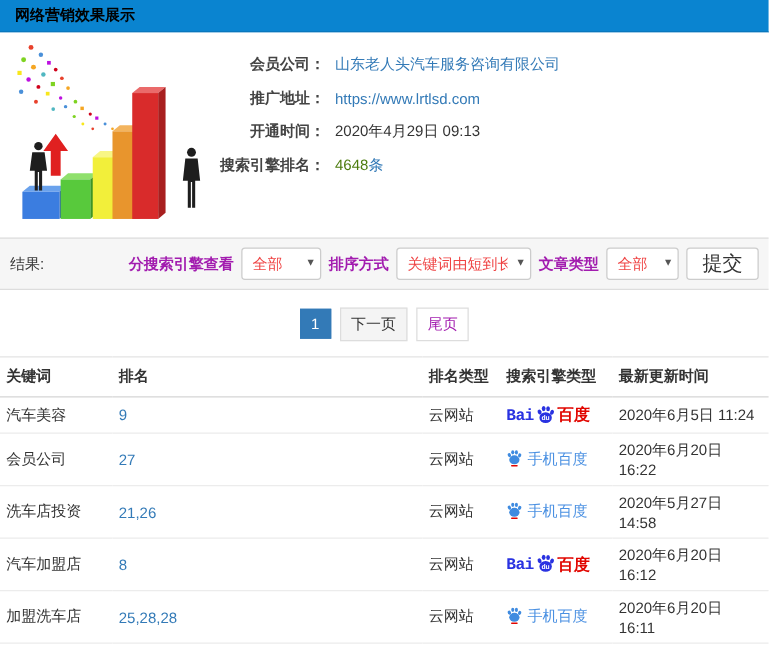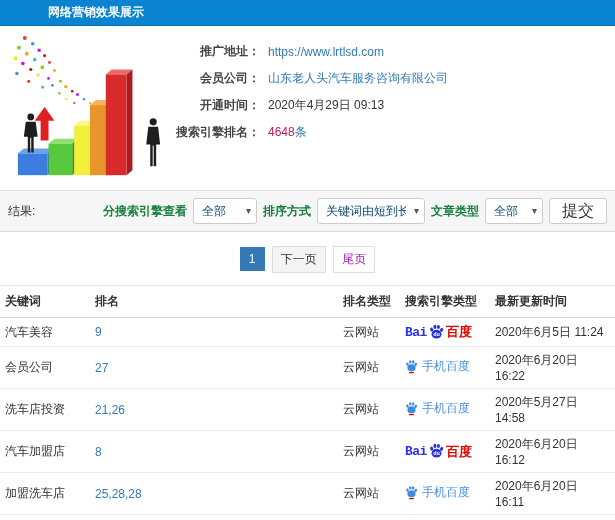--- a/index.html
+++ b/index.html
@@ -2,42 +2,42 @@
 <html><head>
 <meta charset="utf-8">
 <style>
   * { margin:0; padding:0; box-sizing:border-box; }
   html,body { width:615px; height:520px; background:#fff; overflow:hidden;
     font-family:"Liberation Sans","DejaVu Sans",sans-serif; font-size:12px; color:#333; }
 
   
   .topbar { height:26px; background:#0a84d0; border-bottom:1px solid #0873b6;
     display:flex; align-items:center; padding:0 12px; }
-  .topbar .title { color:#ffffff; font-weight:bold; font-size:12px;margin-left:36px; }
+  .topbar .title { color:#000000; font-weight:bold; font-size:12px; }
 
   
   .info-section { display:flex; height:164px; padding:4px 0 0 4px; background:#fff; }
   .clipart { width:170px; height:158px; flex:0 0 170px; }
   .info-fields { padding-top:8px; }
   .info-row { height:27px; display:flex; align-items:center; }
   .info-row .lbl { width:86px; text-align:right; font-weight:bold; color:#444; margin-right:8px; white-space:nowrap; }
   .info-row .val { color:#333; }
   .info-row .val.link { color:#337ab7; text-decoration:none; cursor:pointer; }
-  .info-row .val .num { color:#be185d; }
+  .info-row .val .num { color:#4d7c0f; }
   .info-row .val .suffix { color:#337ab7; }
 
   
   .filter-bar { height:42px; background:#f6f6f6; border-top:1px solid #ddd; border-bottom:1px solid #ddd;
     display:flex; align-items:center; padding:0 8px; }
   .filter-bar .result-lbl { font-weight:normal; color:#333; }
   .filter-right { margin-left:auto; display:flex; align-items:center; gap:6px; }
-  .filter-right .flabel { font-weight:bold; color:#15803d; white-space:nowrap; }
+  .filter-right .flabel { font-weight:bold; color:#a21caf; white-space:nowrap; }
   .sel-wrap { position:relative; display:inline-block; }
   .sel-wrap select { -webkit-appearance:none; appearance:none; background:#fff; border:1px solid #ccc;
-    border-radius:3px; height:26px; font-size:12px; color:#0c4a6e; padding:0 18px 0 8px;
+    border-radius:3px; height:26px; font-size:12px; color:#ef4444; padding:0 18px 0 8px;
     font-family:"Liberation Sans","DejaVu Sans",sans-serif; }
   .sel-wrap::after { content:"▾"; position:absolute; right:6px; top:50%; transform:translateY(-55%);
     font-size:10px; color:#555; pointer-events:none; }
   .submit-btn { height:26px; padding:0 12px; background:#fff; border:1px solid #ccc; border-radius:3px;
     font-size:16px; color:#333; cursor:pointer; font-family:"Liberation Sans","DejaVu Sans",sans-serif; }
 
   
   .pagination { text-align:center; padding:14px 0 10px; }
   .page-item { display:inline-block; min-width:14px; padding:4px 8px; border:1px solid #ddd;
     margin:0 2px; font-size:12px; cursor:pointer; background:#fff; color:#a21caf; }
@@ -49,21 +49,21 @@
   table.results th { text-align:left; font-weight:bold; color:#333; padding:7px 5px;
     border-top:1px solid #e3e3e3; border-bottom:1px solid #d5d5d5; }
   table.results td { padding:5px 5px; border-bottom:1px solid #ececec; color:#333; vertical-align:middle; }
   td.rank a { color:#337ab7; text-decoration:none; cursor:pointer; }
   td.rtype { color:#555; }
   td.updated { color:#444; }
 
   .baidu-logo { display:inline-flex; align-items:center; gap:1px;font-family:Liberation Mono, monospace; }
   .baidu-logo .bai { color:#2932e1; font-weight:bold; font-size:13px; letter-spacing:-0.5px; }
   .baidu-logo .du-cn { color:#e10600; font-weight:bold; font-size:13px; }
-  .mobile-logo { display:inline-flex; align-items:center; gap:4px; }
+  .mobile-logo { display:inline-flex; align-items:flex-start; gap:4px; }
   .mobile-logo .m-text { color:#4a90e2; font-size:12px; }
   svg.paw-big { width:17px; height:17px; }
   svg.paw-small { width:13px; height:15px; }
 </style>
 </head>
 <body>
 
 <div class="topbar">
   <span class="title">网络营销效果展示</span>
 </div>
@@ -136,26 +136,26 @@
     </g>
 
     <g fill="#1e1e1e">
       <circle cx="150" cy="93" r="3.6"></circle>
       <path d="M145,98 L155,98 L157,116 L153,116 L153,138 L150.5,138 L150.5,117 L149.5,117 L149.5,138 L147,138 L147,116 L143,116 Z"></path>
     </g>
   </svg>
 
   <div class="info-fields">
     <div class="info-row">
+      <span class="lbl">会员公司：</span>
+      <a class="val link">山东老人头汽车服务咨询有限公司</a>
+    </div>
+    <div class="info-row">
       <span class="lbl">推广地址：</span>
       <a class="val link">https://www.lrtlsd.com</a>
-    </div>
-    <div class="info-row">
-      <span class="lbl">会员公司：</span>
-      <a class="val link">山东老人头汽车服务咨询有限公司</a>
     </div>
     <div class="info-row">
       <span class="lbl">开通时间：</span>
       <span class="val">2020年4月29日 09:13</span>
     </div>
     <div class="info-row">
       <span class="lbl">搜索引擎排名：</span>
       <span class="val">
         <span class="num">4648</span><span class="suffix">条</span>
       </span>

